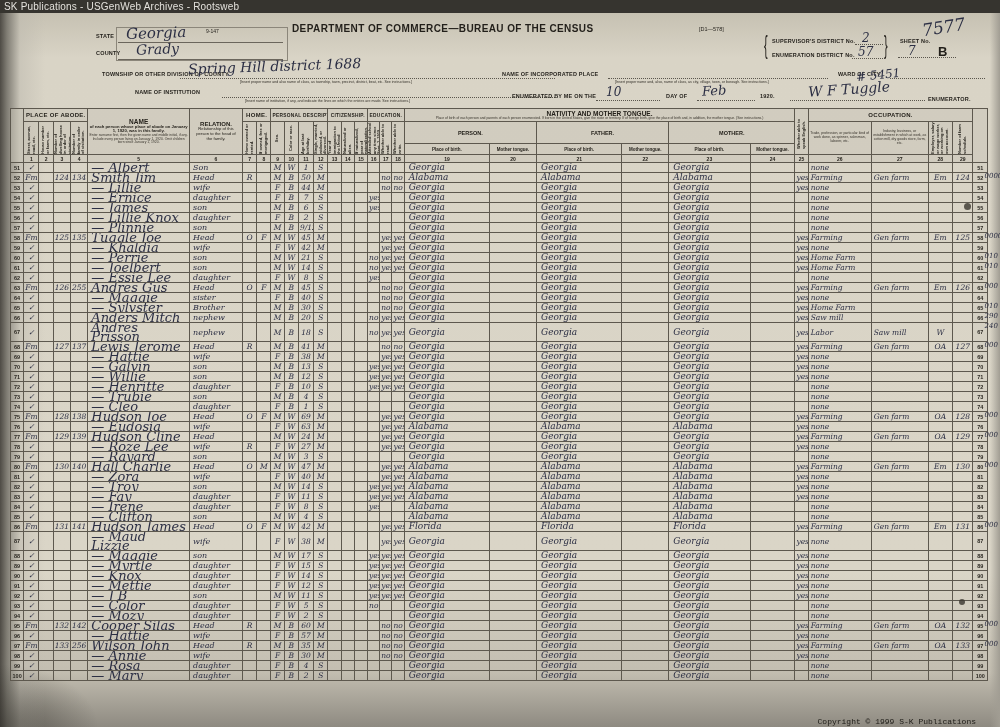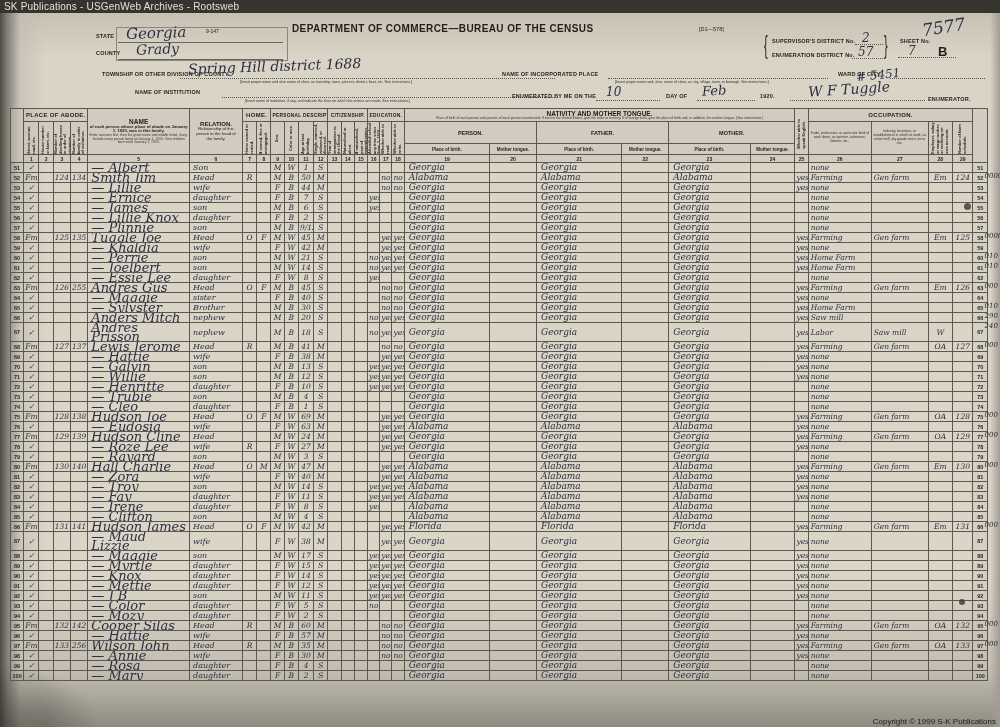--- a/index.html
+++ b/index.html
@@ -56,21 +56,21 @@
   tbody td { height:9.6px; font-size:8px; line-height:9px; }
   td.num { font:bold 5.5px "Liberation Sans",sans-serif; text-align:center; color:#2a2721; background:rgba(200,195,182,.25); position:relative; overflow:visible; }
   td.hwc { font-family:"DejaVu Serif",serif; font-style:italic; color:#2c2f44; text-align:center; font-size:7.5px; }
   td.hwl { font-family:"DejaVu Serif",serif; font-style:italic; color:#2c2f44; text-align:left; }
   td.nm { font-size:13px; padding-left:3px; }
   td.rl { font-size:8px; padding-left:3px; }
   td.pb { font-size:9px; padding-left:4px; }
   td.oc { font-size:7.5px; padding-left:2px; text-align:left; font-family:"DejaVu Serif",serif; font-style:italic; color:#2c2f44; }
   .code { position:absolute; left:11px; top:-1px; font:italic 7px "DejaVu Serif",serif; color:#2c2f44; }
 
-  .copyright { position:absolute; right:4px; bottom:1px; font-family:Liberation Sans, sans-serif; font-size:8px; color:#1d1b16; }
+  .copyright { position:absolute; right:24px; bottom:1px; font-family:Liberation Mono, monospace; font-size:8px; color:#1d1b16; }
 </style>
 </head>
 <body>
 
 <div class="titlebar">
   <span>SK Publications - USGenWeb Archives - Rootsweb</span>
 </div>
 
 <div class="scan">
 

